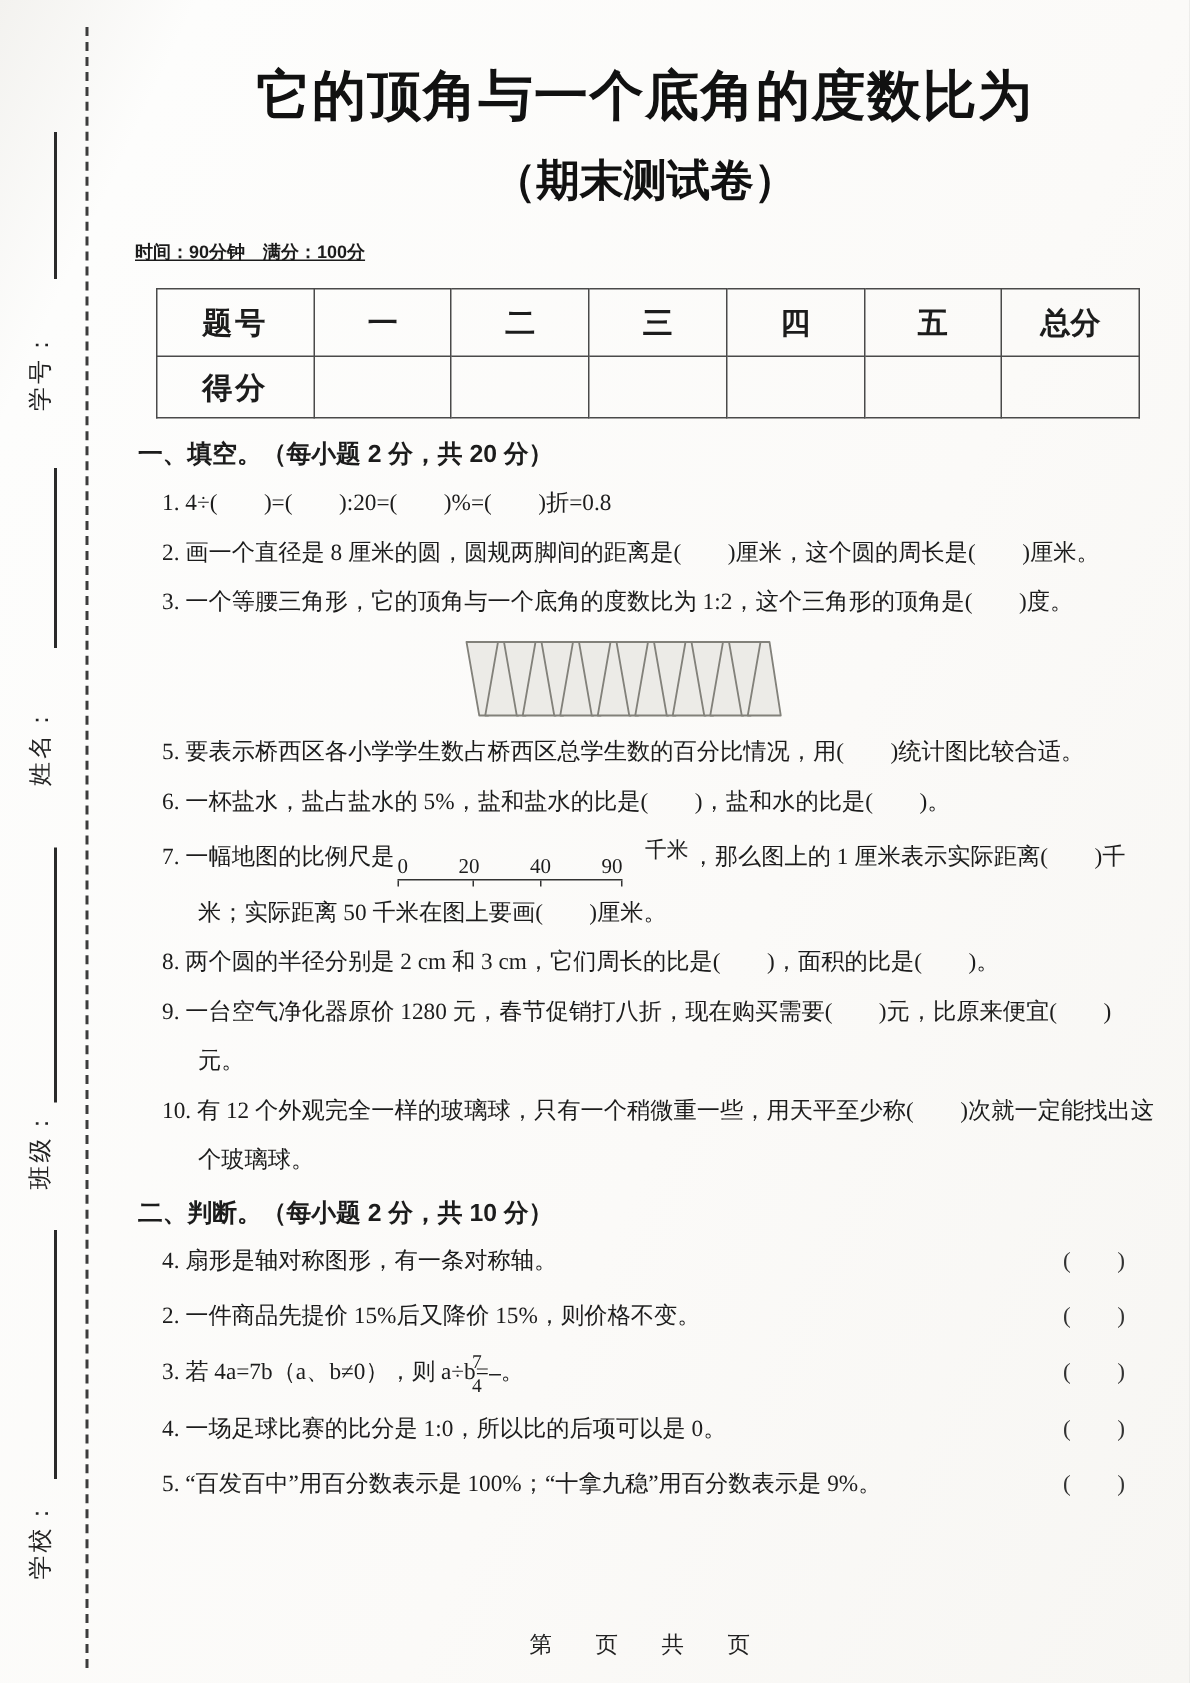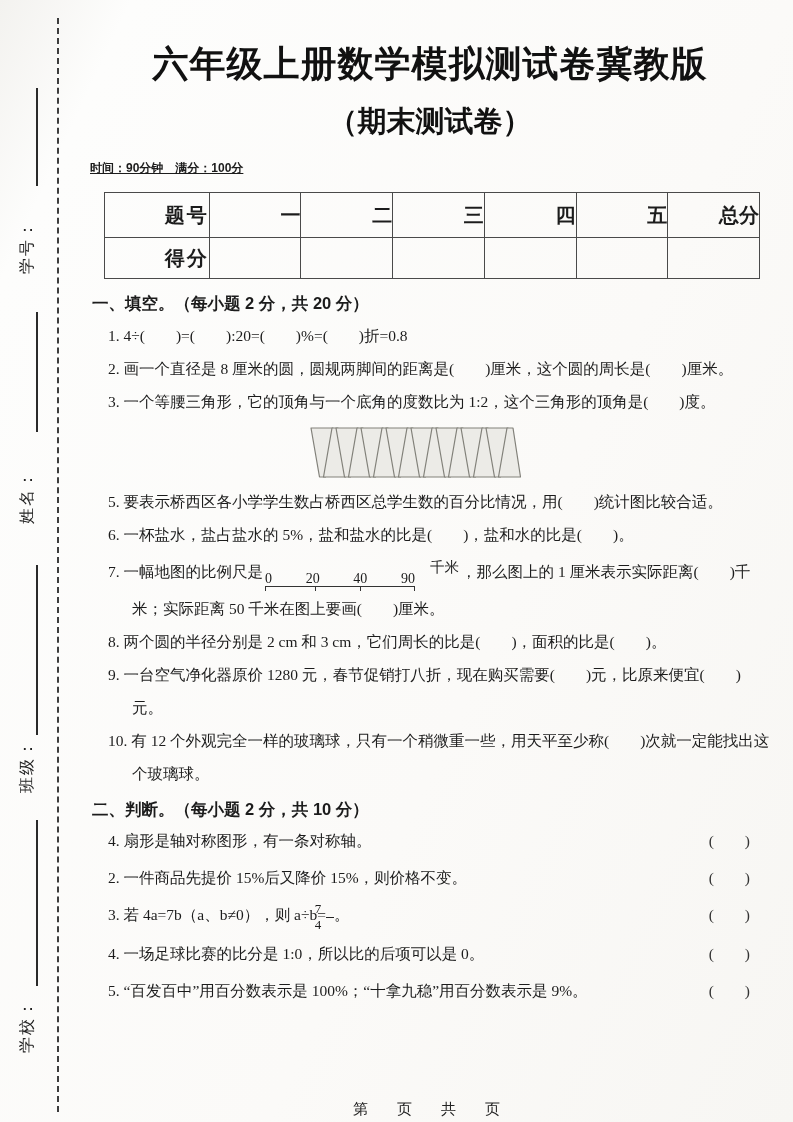--- a/index.html
+++ b/index.html
@@ -46,21 +46,21 @@
     margin-top: 18px; padding-right: 6px; text-align: left;
     font-family: "Liberation Sans", "DejaVu Sans", sans-serif;
     font-weight: 600; font-size: 12px; line-height: 20px; text-decoration: underline;
   }
   
   table.score {
     margin: 14px 0 0 14px; width: 656px;
     border-collapse: collapse; table-layout: fixed;
   }
   table.score td {
-    border: 1.6px solid #4a4a4a; text-align: right;
+    border: 1.6px solid #4a4a4a; text-align: center;
     font-size: 20px; font-weight: 600; height: 45px;
   }
   table.score tr.r2 td { height: 41px; }
   table.score td.lab { font-weight: 700; letter-spacing: 2px; }
 
   
   .sec-heading {
     margin: 13px 0 0 2px;
     font-family: "Liberation Sans", "DejaVu Sans", sans-serif;
     font-weight: 700; font-size: 16.5px; line-height: 22px;
@@ -86,21 +86,21 @@
   
   .judge-row { display: flex; margin: 4px 0 0 18px; font-size: 15.5px; line-height: 33px; }
   .judge-row .jt { flex: 1; padding-left: 24px; text-indent: -24px; }
   .judge-row .jb { width: 86px; text-align: right; padding-right: 20px; white-space: nowrap; color: #333; }
 
   .frac { display: inline-block; text-align: center; vertical-align: -9px; font-size: 13px; line-height: 1.15; }
   .frac .num { display: block; border-bottom: 1.2px solid #222; padding: 0 4px; }
   .frac .den { display: block; }
 
   .footer {
-    position: absolute; bottom: 3px; left: 90px; width: 680px;
+    position: absolute; bottom: 16px; left: 90px; width: 680px;
     text-align: center; font-size: 15px; letter-spacing: 7px;
     font-family: "Liberation Sans", "DejaVu Sans", sans-serif; color: #222;
   }
 </style>
 </head>
 <body>
 
 <div class="page">
 
   <div class="binding-line"></div>
@@ -108,21 +108,21 @@
   <div class="fill-line fl-2"></div>
   <div class="fill-line fl-3"></div>
   <div class="fill-line fl-4"></div>
   <div class="side-label sl-1">学号：</div>
   <div class="side-label sl-2">姓名：</div>
   <div class="side-label sl-3">班级：</div>
   <div class="side-label sl-4">学校：</div>
 
   <div class="main">
 
-    <div class="title">六年级上册数学模拟测试卷冀教版</div>
+    <div class="title">它的顶角与一个底角的度数比为</div>
     <div class="subtitle">（期末测试卷）</div>
     <div class="meta">时间：90分钟　满分：100分</div>
 
     <table class="score">
       <colgroup>
           <col style="width:16%">
           <col>
           <col>
           <col>
           <col>

